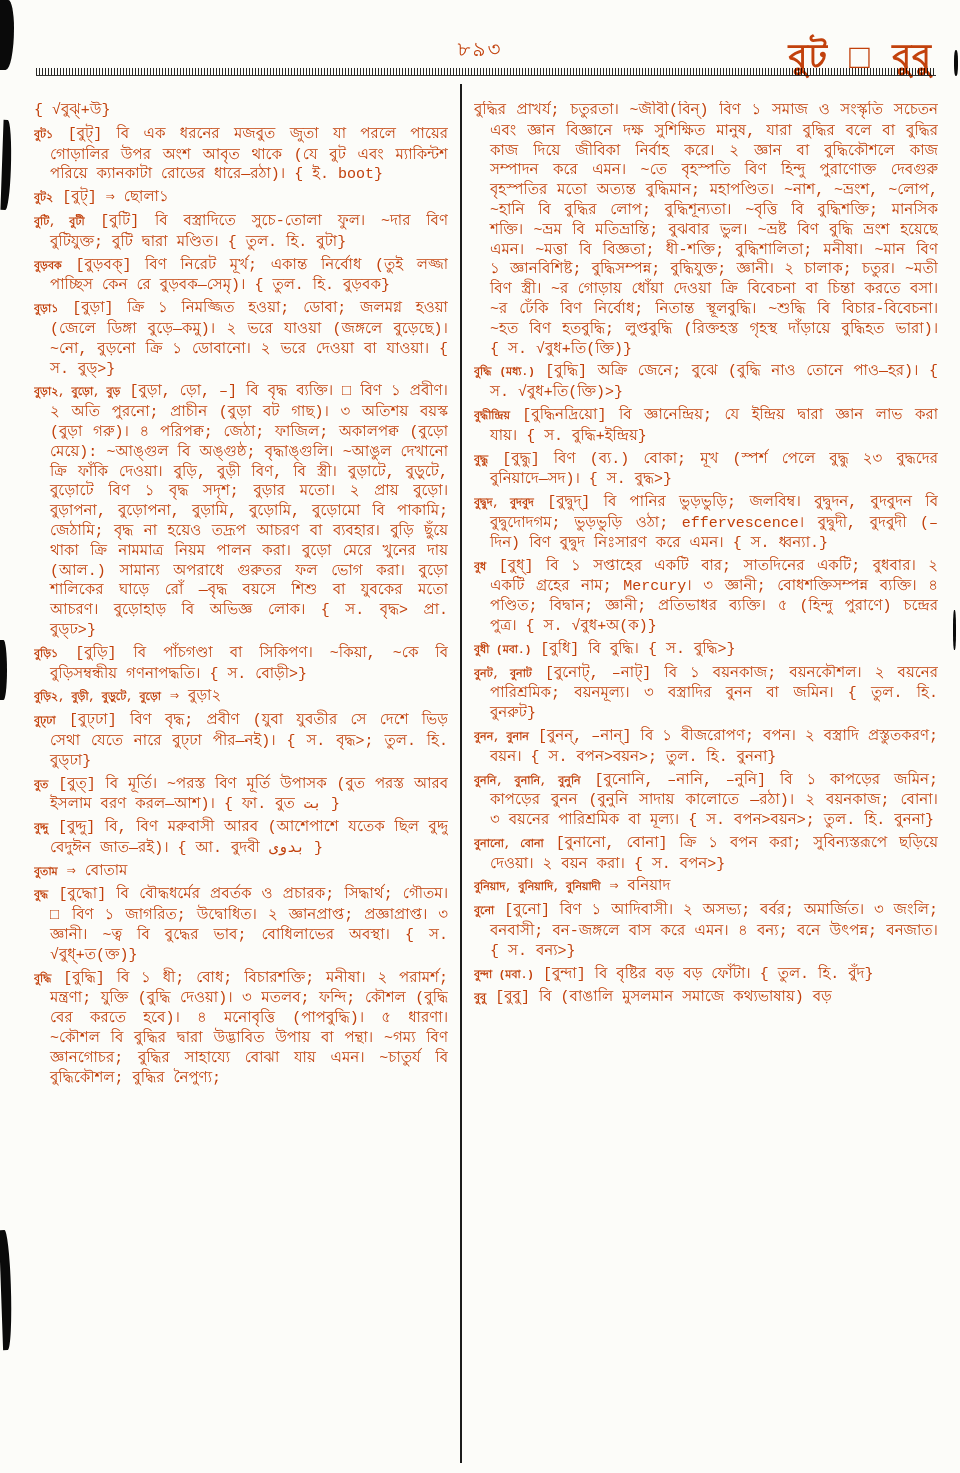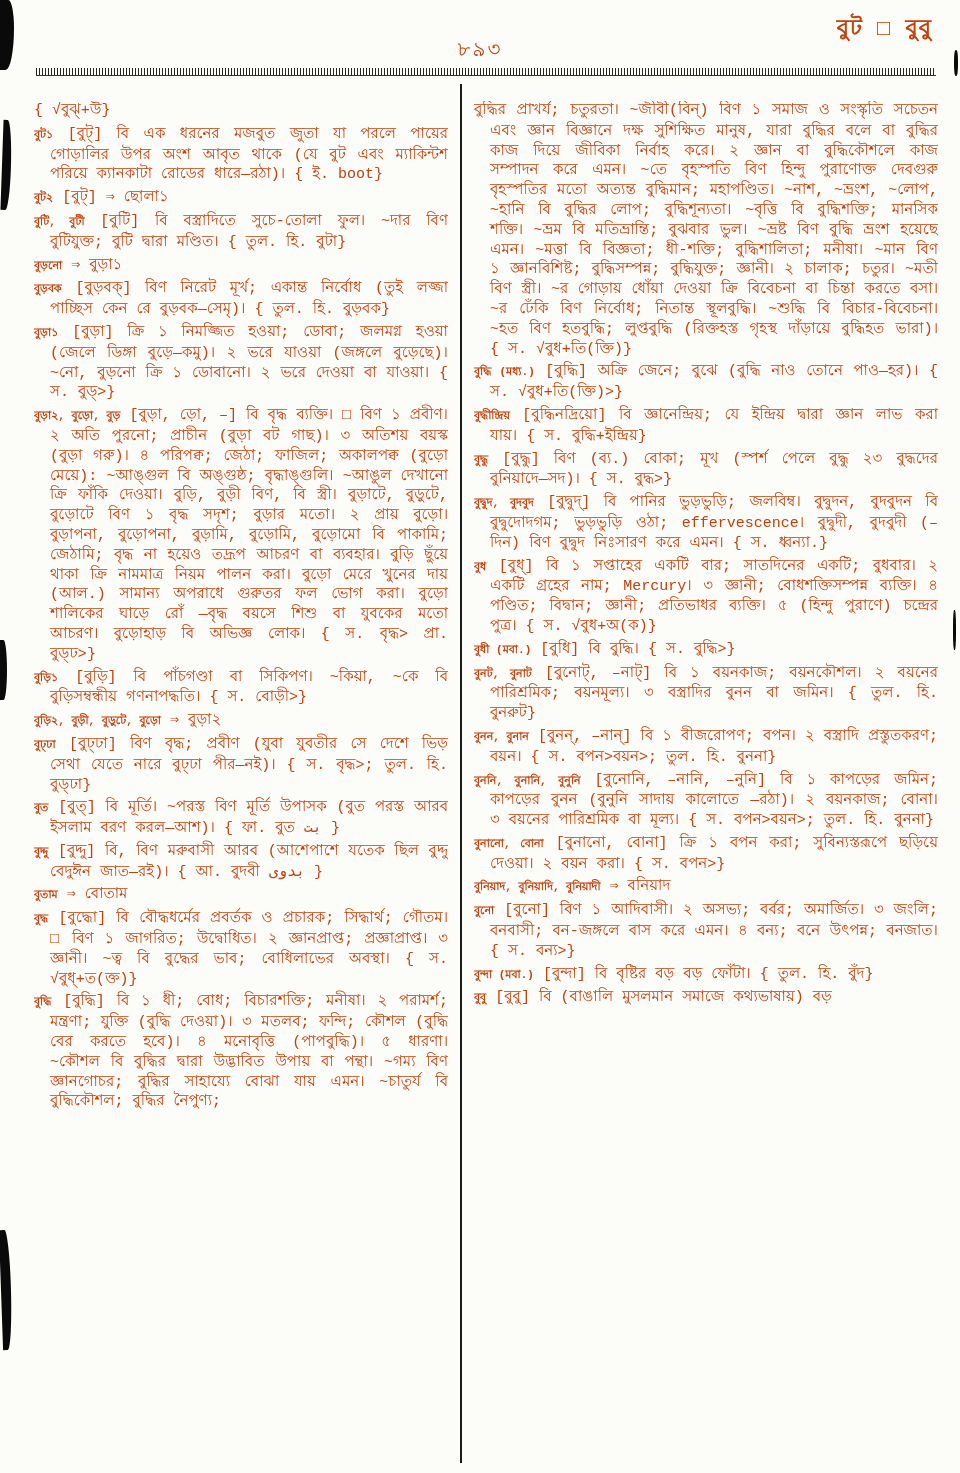--- a/index.html
+++ b/index.html
@@ -16,22 +16,22 @@
   .a4{left:1px;top:1230px;width:10px;height:120px;border-radius:0 45% 55% 0;transform:rotate(-2deg);}
   .a5{right:2px;top:50px;width:4px;height:26px;border-radius:40%;}
   .a6{right:4px;top:610px;width:3px;height:40px;border-radius:40%;}
 
   .header{position:relative;height:66px;}
   .pagenum{
     position:absolute;left:0;right:0;top:34px;text-align:center;
     font-size:20px;letter-spacing:2px;
   }
   .guide{
-    position:absolute;right:28px;top:10px;
-    font-size:22px;font-weight:bold;letter-spacing:1px;margin-left:36px;
+    position:absolute;right:28px;top:30px;
+    font-size:34px;font-weight:bold;letter-spacing:1px;margin-left:36px;
   }
   .rule{
     position:absolute;left:36px;right:24px;top:68px;height:7px;
     background:repeating-linear-gradient(90deg,#000 0 1px,transparent 1px 3px,#000 3px 4px,transparent 4px 6px);
     border-bottom:1px solid #111;opacity:.85;
   }
   .columns{
     position:absolute;top:84px;left:34px;right:22px;bottom:10px;
     display:flex;gap:10px;
   }
@@ -61,21 +61,20 @@
     <span class="guide">বুট □ বুবু</span>
   </div>
   <div class="rule"></div>
 
   <div class="columns">
     <div class="col left">
       <p class="entry"><span class="hw"></span> <span>{ √বুঝ্+উ}</span></p>
       <p class="entry"><span class="hw">বুট১</span> <span>[বুট্] বি এক ধরনের মজবুত জুতা যা পরলে পায়ের গোড়ালির উপর অংশ আবৃত থাকে (যে বুট এবং ম্যাকিন্টশ পরিয়ে ক্যানকাটা রোডের ধারে—রঠা)। { ই. boot}</span></p>
       <p class="entry"><span class="hw">বুট২</span> <span>[বুট্] ⇒ ছোলা১</span></p>
       <p class="entry"><span class="hw">বুটি, বুটী</span> <span>[বুটি] বি বস্ত্রাদিতে সুচে-তোলা ফুল। ~দার বিণ বুটিযুক্ত; বুটি দ্বারা মণ্ডিত। { তুল. হি. বুটা}</span></p>
-      <p class="entry"><span class="hw">বুড়নো</span> <span>⇒ বুড়া১</span></p>
       <p class="entry"><span class="hw">বুড়বক</span> <span>[বুড়বক্] বিণ নিরেট মূর্খ; একান্ত নির্বোধ (তুই লজ্জা পাচ্ছিস কেন রে বুড়বক—সেমৃ)। { তুল. হি. বুড়বক}</span></p>
       <p class="entry"><span class="hw">বুড়া১</span> <span>[বুড়া] ক্রি ১ নিমজ্জিত হওয়া; ডোবা; জলমগ্ন হওয়া (জেলে ডিঙ্গা বুড়ে—কমু)। ২ ভরে যাওয়া (জঙ্গলে বুড়েছে)। ~নো, বুড়নো ক্রি ১ ডোবানো। ২ ভরে দেওয়া বা যাওয়া। { স. বুড্&gt;}</span></p>
       <p class="entry"><span class="hw">বুড়া২, বুড়ো, বুড়</span> <span>[বুড়া, ড়ো, –] বি বৃদ্ধ ব্যক্তি। □ বিণ ১ প্রবীণ। ২ অতি পুরনো; প্রাচীন (বুড়া বট গাছ)। ৩ অতিশয় বয়স্ক (বুড়া গরু)। ৪ পরিপক্ব; জেঠা; ফাজিল; অকালপক্ব (বুড়ো মেয়ে): ~আঙ্গুল বি অঙ্গুষ্ঠ; বৃদ্ধাঙ্গুলি। ~আঙুল দেখানো ক্রি ফাঁকি দেওয়া। বুড়ি, বুড়ী বিণ, বি স্ত্রী। বুড়াটে, বুড়ুটে, বুড়োটে বিণ ১ বৃদ্ধ সদৃশ; বুড়ার মতো। ২ প্রায় বুড়ো। বুড়াপনা, বুড়োপনা, বুড়ামি, বুড়োমি, বুড়োমো বি পাকামি; জেঠামি; বৃদ্ধ না হয়েও তদ্রূপ আচরণ বা ব্যবহার। বুড়ি ছুঁয়ে থাকা ক্রি নামমাত্র নিয়ম পালন করা। বুড়ো মেরে খুনের দায় (আল.) সামান্য অপরাধে গুরুতর ফল ভোগ করা। বুড়ো শালিকের ঘাড়ে রোঁ —বৃদ্ধ বয়সে শিশু বা যুবকের মতো আচরণ। বুড়োহাড় বি অভিজ্ঞ লোক। { স. বৃদ্ধ&gt; প্রা. বুড্ঢ&gt;}</span></p>
       <p class="entry"><span class="hw">বুড়ি১</span> <span>[বুড়ি] বি পাঁচগণ্ডা বা সিকিপণ। ~কিয়া, ~কে বি বুড়িসম্বন্ধীয় গণনাপদ্ধতি। { স. বোড়ী&gt;}</span></p>
       <p class="entry"><span class="hw">বুড়ি২, বুড়ী, বুড়ুটে, বুড়ো</span> <span>⇒ বুড়া২</span></p>
       <p class="entry"><span class="hw">বুঢ্ঢা</span> <span>[বুঢ্ঢা] বিণ বৃদ্ধ; প্রবীণ (যুবা যুবতীর সে দেশে ভিড় সেথা যেতে নারে বুঢ্ঢা পীর—নই)। { স. বৃদ্ধ&gt;; তুল. হি. বুড্ঢা}</span></p>
       <p class="entry"><span class="hw">বুত</span> <span>[বুত্] বি মূর্তি। ~পরস্ত বিণ মূর্তি উপাসক (বুত পরস্ত আরব ইসলাম বরণ করল—আশ)। { ফা. বুত بت }</span></p>
       <p class="entry"><span class="hw">বুদ্দু</span> <span>[বুদ্দু] বি, বিণ মরুবাসী আরব (আশেপাশে যতেক ছিল বুদ্দু বেদুঈন জাত—রই)। { আ. বুদবী بدوى }</span></p>
       <p class="entry"><span class="hw">বুতাম</span> <span>⇒ বোতাম</span></p>
       <p class="entry"><span class="hw">বুদ্ধ</span> <span>[বুদ্ধো] বি বৌদ্ধধর্মের প্রবর্তক ও প্রচারক; সিদ্ধার্থ; গৌতম। □ বিণ ১ জাগরিত; উদ্বোধিত। ২ জ্ঞানপ্রাপ্ত; প্রজ্ঞাপ্রাপ্ত। ৩ জ্ঞানী। ~ত্ব বি বুদ্ধের ভাব; বোধিলাভের অবস্থা। { স. √বুধ্+ত(ক্ত)}</span></p>

